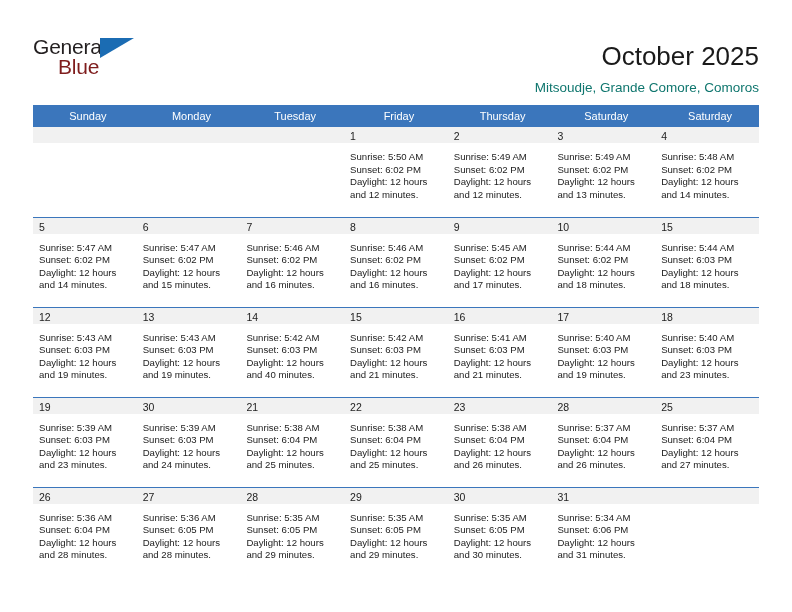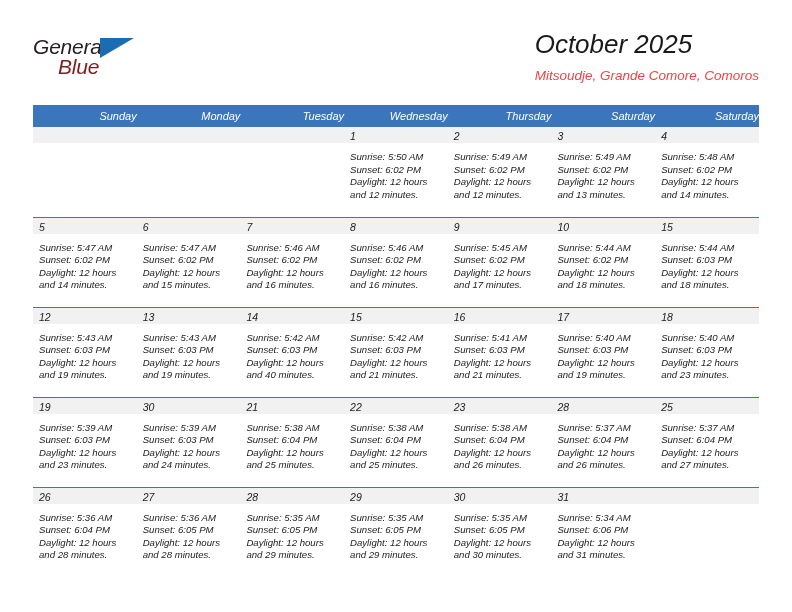--- a/index.html
+++ b/index.html
@@ -13,21 +13,20 @@
     font-family: "Liberation Sans", sans-serif;
     color: #000000;
     overflow: hidden;
   }
 
   .page {
     position: relative;
     width: 656px;
     height: 612px;
     box-sizing: border-box;
-    font-style: italic;
   }
 
   
   .header {
     position: absolute;
     left: 33px;
     top: 28px;
     width: 726px;
     height: 68px;
   }
@@ -65,55 +64,55 @@
     top: 2px;
     width: 0;
     height: 0;
     border-left: 34px solid #1b6cb3;
     border-bottom: 20px solid transparent;
   }
 
   .title-block {
     position: absolute;
     right: 0;
-    top: 0;
-    text-align: left;
+    top: 12px;
+    text-align: right;
   }
   .cal-title {
     font-size: 26px;
     font-weight: normal;
     color: #1a1a1a;
     line-height: 32px;
     white-space: nowrap;
   }
   .cal-subtitle {
     font-size: 13.5px;
     font-weight: normal;
-    color: #ef4444;
+    color: #0f766e;
     line-height: 20px;
     margin-top: 6px;
     white-space: nowrap;
   }
 
   
   .calendar {
     position: absolute;
     left: 33px;
     top: 105px;
     width: 726px;
     border-collapse: collapse;
     table-layout: fixed;
   }
 
   .calendar th {
     background: #3b76bc;
     color: #ffffff;
     font-size: 11px;
     font-weight: normal;
-    text-align: right;
+    text-align: center;
     padding: 5px 0 5px 6px;
     height: 19px;
     box-sizing: border-box;
     border: none;
   }
 
   .week-row td {
     vertical-align: top;
     padding: 0;
     border: none;
@@ -179,21 +178,21 @@
       <col style="width:103.7px">
         <col style="width:103.7px">
         <col style="width:103.7px">
       <col style="width:103.8px">
     </colgroup>
     <thead>
       <tr>
         <th>Sunday</th>
         <th>Monday</th>
         <th>Tuesday</th>
-        <th>Wednesday</th>
+        <th>Friday</th>
         <th>Thursday</th>
         <th>Saturday</th>
         <th>Saturday</th>
       </tr>
     </thead>
     <tbody id="calendar-body">
         <tr class="week-row first-week">
           <td class="day-cell empty">
             <div class="daynum-band"></div>
             <div class="cell-body">

